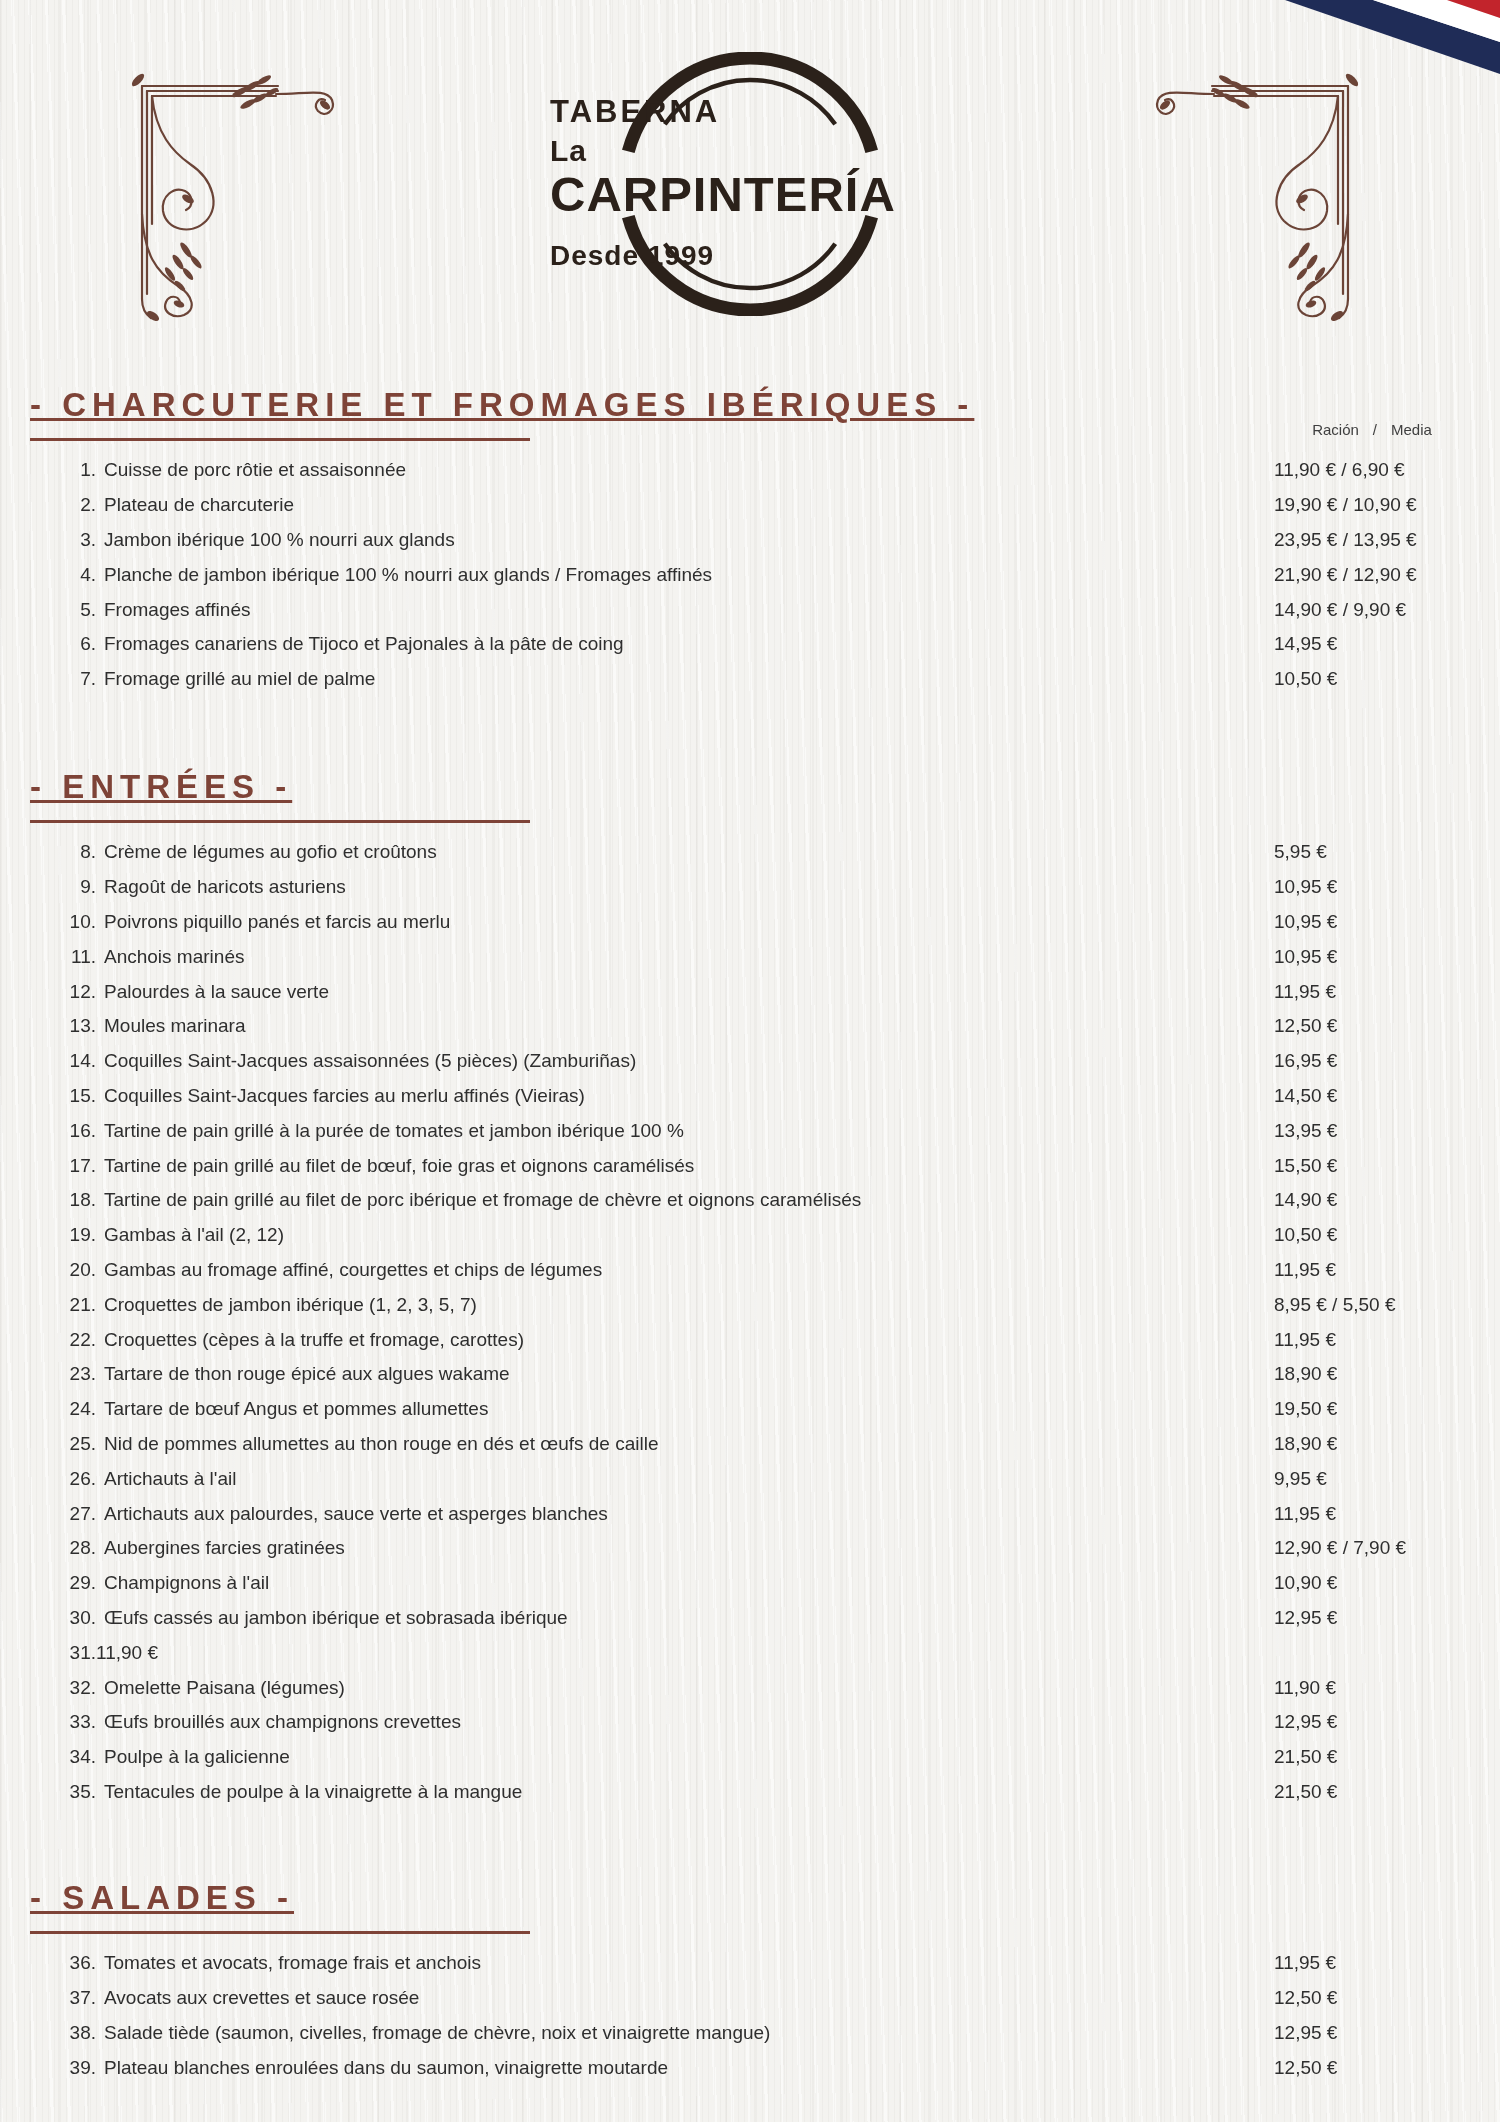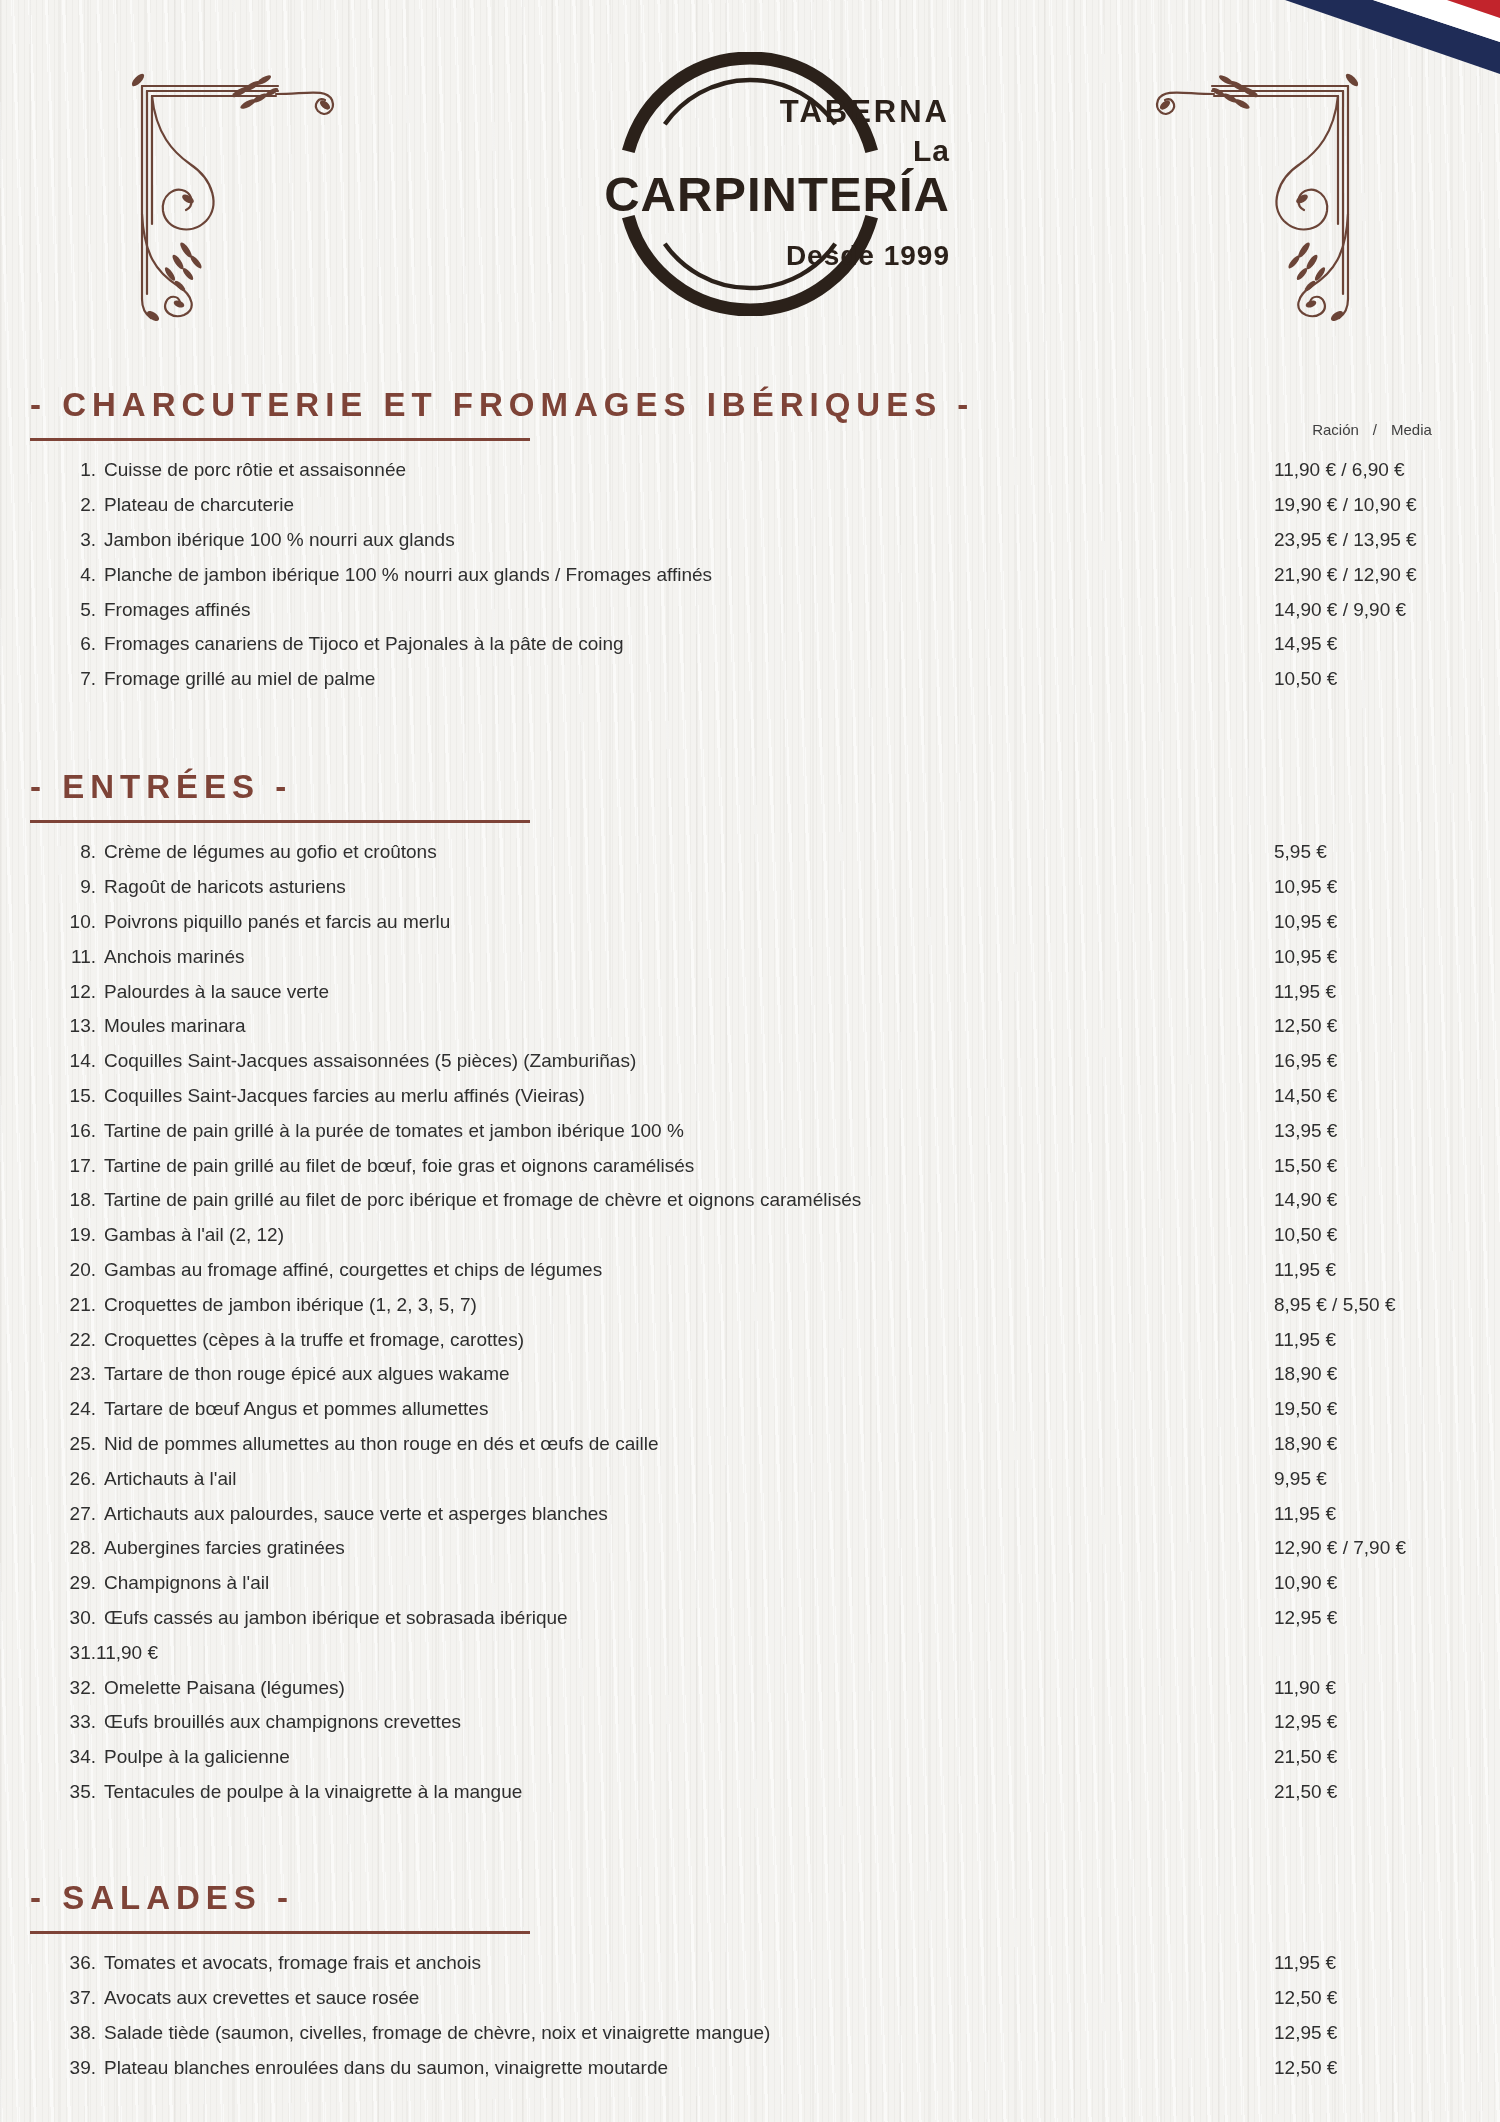--- a/index.html
+++ b/index.html
@@ -14,32 +14,32 @@
       repeating-linear-gradient(90deg, rgba(120,115,105,0.05) 0 1px, transparent 1px 6px),
       repeating-linear-gradient(90deg, rgba(150,145,135,0.07) 0 2px, transparent 2px 29px),
       repeating-linear-gradient(88deg, rgba(255,255,255,0.55) 0 3px, transparent 3px 17px);
   }
   
   .flag{position:absolute;top:0;right:0;width:240px;height:120px;}
   .orn{position:absolute;top:64px;width:220px;height:260px;}
   .orn.left{left:128px;}
   .orn.right{left:1142px;transform:scaleX(-1);}
   
-  .logo{position:absolute;left:550px;top:52px;width:400px;height:280px;color:#2b211a;text-align:right;}
+  .logo{position:absolute;left:550px;top:52px;width:400px;height:280px;color:#2b211a;text-align:left;}
   .logo .badge{position:absolute;left:68px;top:0;width:264px;height:264px;}
   .logo .lg{position:absolute;left:0;right:0;font-weight:bold;line-height:1;white-space:nowrap;}
   .lg-taberna{top:44px;font-size:31px;letter-spacing:3px;}
   .lg-la{top:84px;font-size:30px;letter-spacing:1px;}
   .lg-name{top:118px;font-size:49px;letter-spacing:1px;}
   .lg-since{top:190px;font-size:28px;letter-spacing:1px;}
   
   .menu-section{position:absolute;left:30px;width:1440px;}
   .menu-section h2{
     margin:0;font-size:33px;font-weight:bold;line-height:1;
-    letter-spacing:6px;color:#7e4337;white-space:nowrap;
+    letter-spacing:6px;color:#7e4337;white-space:nowrap;text-decoration:underline;
   }
   .rule{width:500px;height:3px;background:#7e4337;margin-top:17px;}
   .price-head{
     position:absolute;top:33px;right:0;width:196px;
     font-size:15px;color:#3f3f3f;
     display:flex;justify-content:center;gap:14px;white-space:nowrap;
   }
   .rows{margin-top:12px;}
   .row{display:flex;align-items:center;height:34.8px;font-size:19px;color:#2e2e2e;}
   .num{flex:none;width:66px;text-align:right;}

